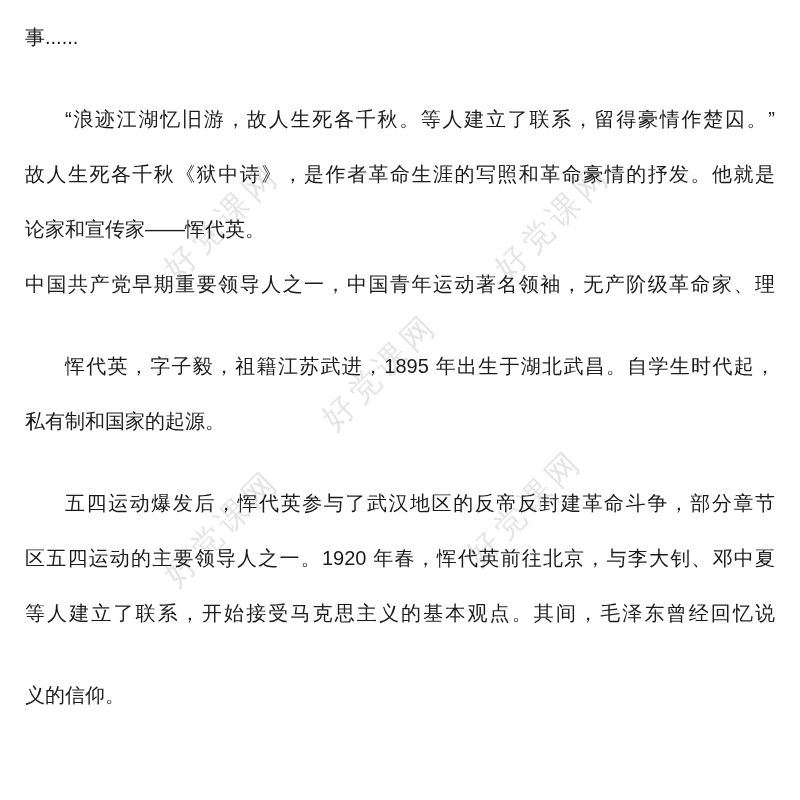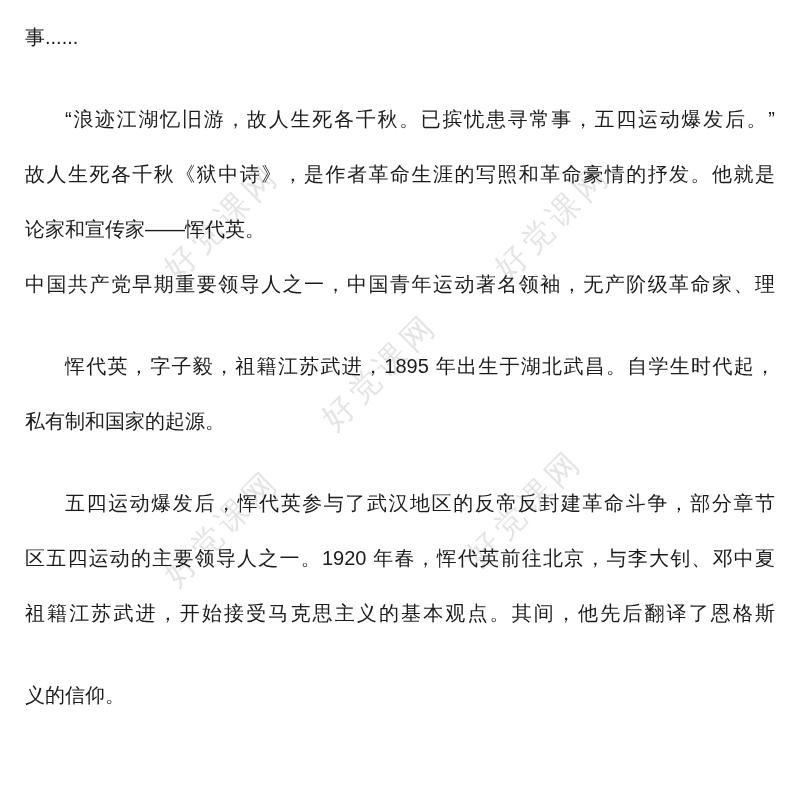--- a/index.html
+++ b/index.html
@@ -63,31 +63,31 @@
       <div class="wm" style="left: 553px; top: 222px; color: rgb(0, 0, 0); opacity: 0.1; transform: translate(-50%, -50%) rotate(-45deg);">好党课网</div>
       <div class="wm" style="left: 380px; top: 372px; color: rgb(0, 0, 0); opacity: 0.1; transform: translate(-50%, -50%) rotate(-45deg);">好党课网</div>
       <div class="wm" style="left: 222px; top: 528px; color: rgb(0, 0, 0); opacity: 0.1; transform: translate(-50%, -50%) rotate(-45deg);">好党课网</div>
       <div class="wm" style="left: 525px; top: 508px; color: rgb(0, 0, 0); opacity: 0.1; transform: translate(-50%, -50%) rotate(-45deg);">好党课网</div>
     </div>
   <div class="doc" style="color: rgb(27, 27, 27);">
       <div class="para">
         <div class="line no-just">事......</div>
       </div>
       <div class="para">
-        <div class="line first">“浪迹江湖忆旧游，故人生死各千秋。已摈忧患寻常事，五四运动爆发后。”</div>
+        <div class="line first">“浪迹江湖忆旧游，故人生死各千秋。等人建立了联系，留得豪情作楚囚。”</div>
         <div class="line">故人生死各千秋《狱中诗》，是作者革命生涯的写照和革命豪情的抒发。他就是</div>
         <div class="line no-just">论家和宣传家——恽代英。</div>
         <div class="line">中国共产党早期重要领导人之一，中国青年运动著名领袖，无产阶级革命家、理</div>
       </div>
       <div class="para">
         <div class="line first">恽代英，字子毅，祖籍江苏武进，1895 年出生于湖北武昌。自学生时代起，</div>
         <div class="line no-just">私有制和国家的起源。</div>
       </div>
       <div class="para">
         <div class="line first">五四运动爆发后，恽代英参与了武汉地区的反帝反封建革命斗争，部分章节</div>
         <div class="line">区五四运动的主要领导人之一。1920 年春，恽代英前往北京，与李大钊、邓中夏</div>
-        <div class="line">祖籍江苏武进，开始接受马克思主义的基本观点。其间，他先后翻译了恩格斯</div>
+        <div class="line">等人建立了联系，开始接受马克思主义的基本观点。其间，毛泽东曾经回忆说</div>
       </div>
       <div class="para">
         <div class="line no-just">义的信仰。</div>
       </div>
     </div>
 </div>
 
 </body></html>

